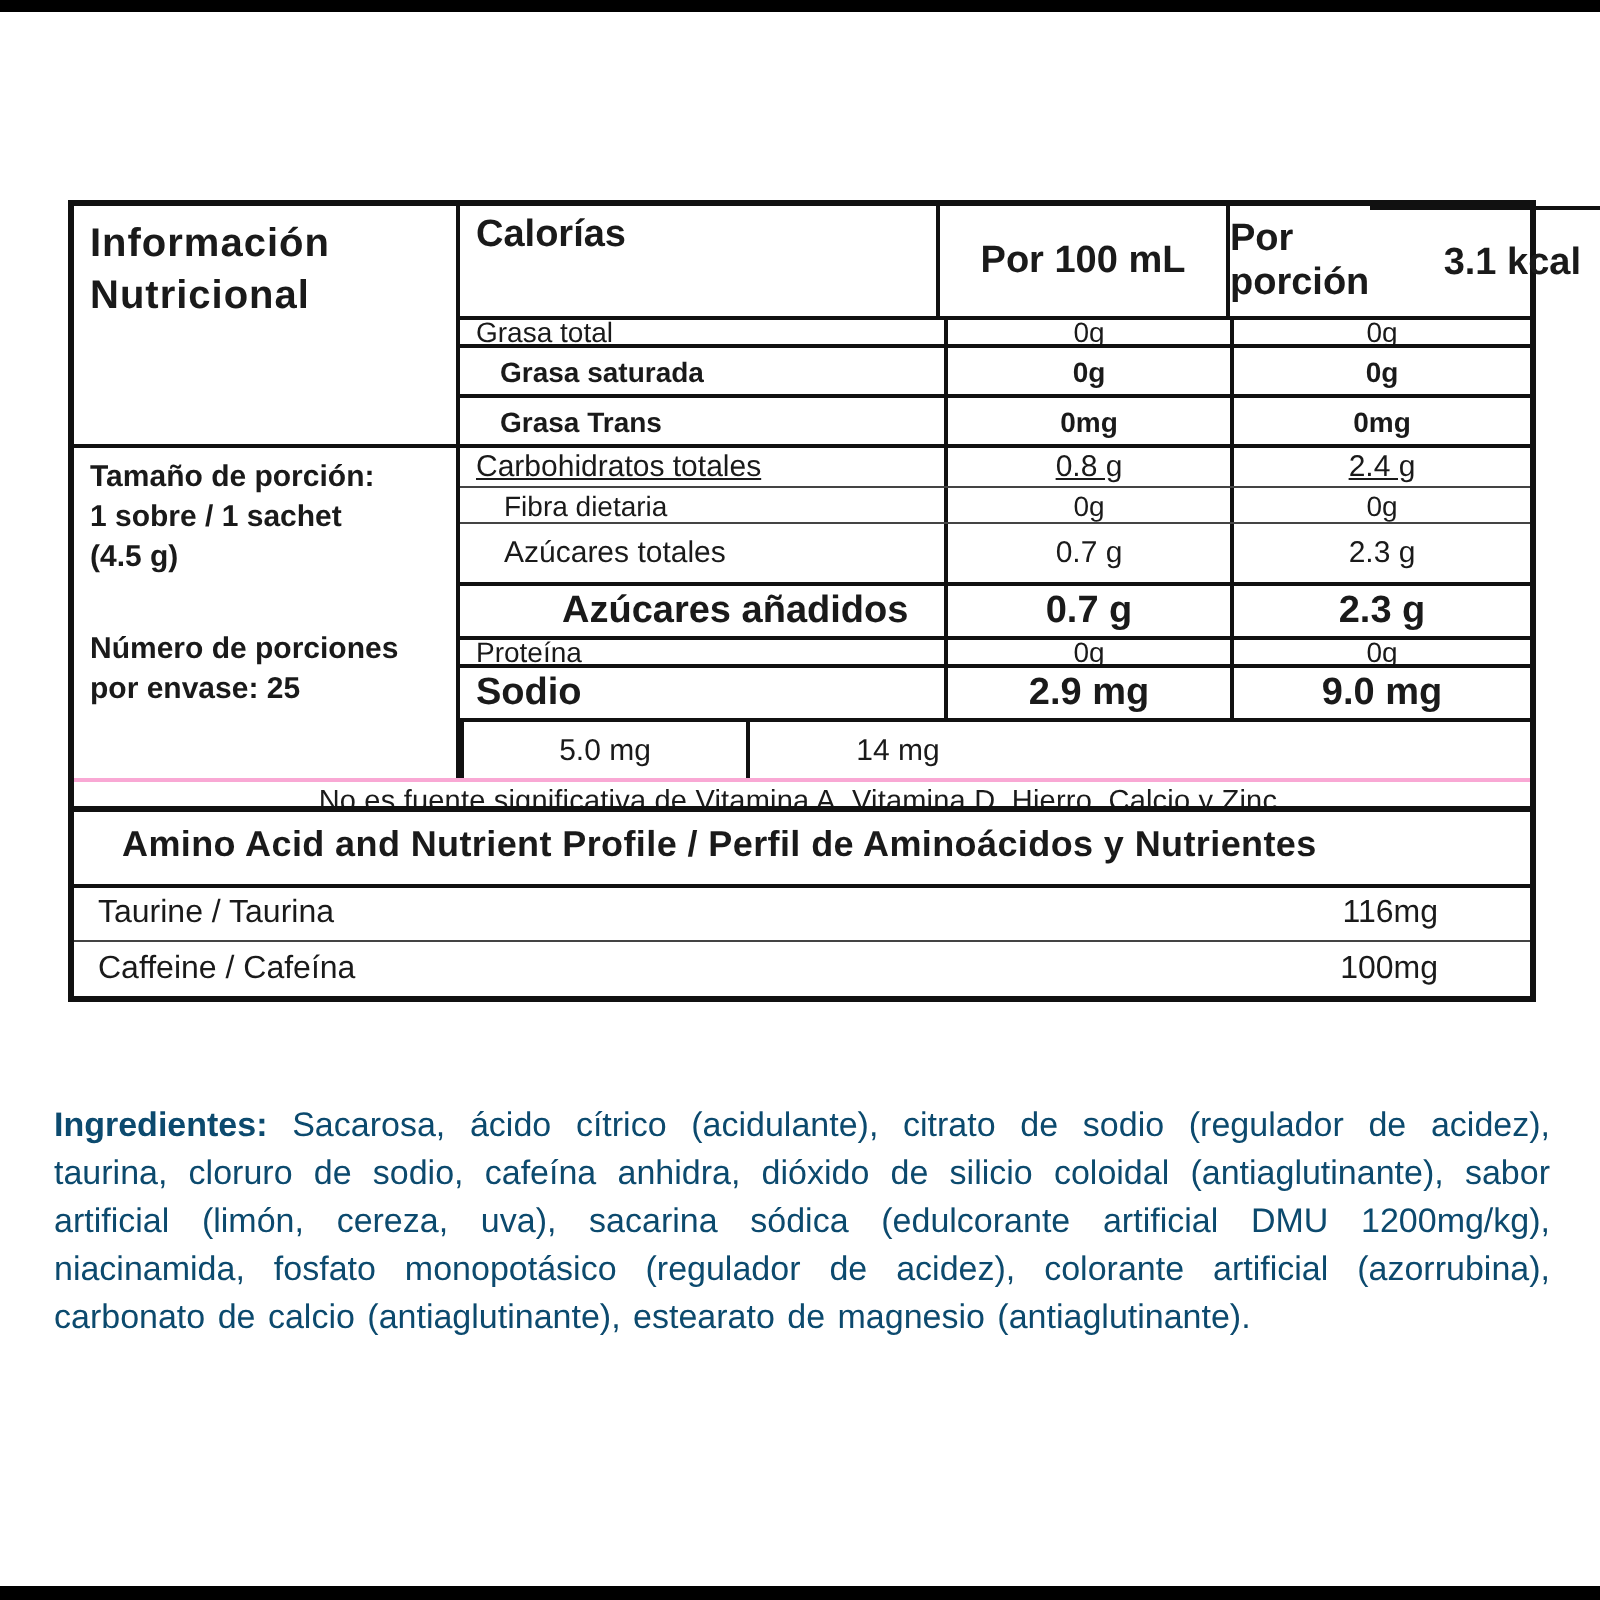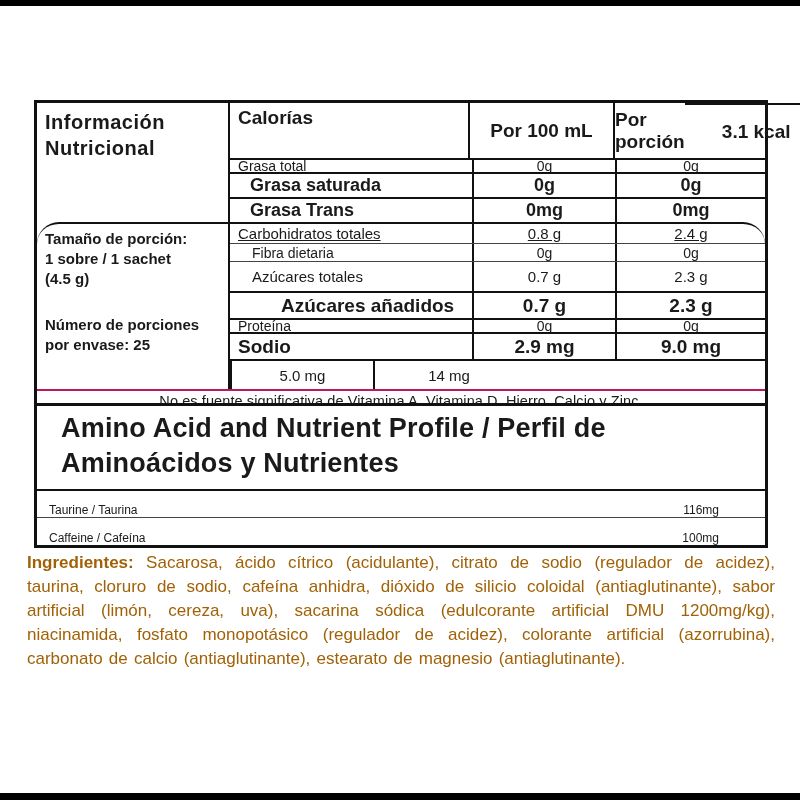--- a/index.html
+++ b/index.html
@@ -12,21 +12,21 @@
   }
   .edge-strip { position:absolute; left:0; width:800px; background:#000; }
   .edge-top { top:0; height:6px; }
   .edge-bottom { bottom:0; height:7px; }
 
   
   .nt {
     position:absolute; left:34px; top:100px; width:734px;
     border:3px solid #111; background:#fff;
   }
-  .band { display:flex;border-radius:22px; }
+  .band { display:flex; }
   .band-b { border-top:2px solid #111; }
   .left-cell {
     width:193px; border-right:2px solid #111; flex-shrink:0;
   }
   .lc-a { padding:6px 6px 0 8px; font-weight:bold; font-size:20px; line-height:1.3; letter-spacing:.5px; }
   .lc-b { padding:5px 6px 0 8px; font-weight:bold; font-size:15px; line-height:1.32; }
   .lc-b .block2 { margin-top:27px; }
   .right-col { flex:1; display:flex; flex-direction:column; }
 
   
@@ -42,54 +42,54 @@
   .row { display:flex; align-items:stretch; }
   .row .n { flex:1; display:flex; align-items:center; padding-left:8px; }
   .row .v { width:143px; border-left:2px solid #111; display:flex; align-items:center; justify-content:center; flex-shrink:0; }
   .row .v2 { width:150px; }
   .bt1 { border-top:1.5px solid #444;justify-content:flex-end; }
   .bt2 { border-top:2px solid #111; }
   .r-thin   { height:14px; font-size:14px; }
   .r-thin2  { height:18px; font-size:14px; }
   .r-plain  { height:19px; font-size:15px;text-decoration:underline; }
   .r-plain2 { height:30px; font-size:15px; }
-  .r-bold   { height:25px; font-size:18px; font-weight:bold; }
+  .r-bold   { height:25px; font-size:14px; font-weight:bold; }
   .r-bold2  { height:27px; font-size:19px; font-weight:bold; }
   .ind1 .n { padding-left:20px; }
   .ind2 .n { padding-left:22px; }
   .ind3 .n { padding-left:51px; }
 
   .footnote {
-    border-top:2px solid #be185d; height:21px;
+    border-top:2px solid #f9a8d4; height:21px;
     display:flex; align-items:center; justify-content:center;
     font-size:14.5px; letter-spacing:.1px;
   }
 
   
   .amino {
     position:absolute; left:34px; top:403px; width:734px;
     border:3px solid #111; background:#fff;
   }
   .amino-title {
     padding:5px 30px 8px 24px;
-    font-weight:bold; font-size:27px; line-height:1.3; letter-spacing:.2px;
+    font-weight:bold; font-size:18px; line-height:1.3; letter-spacing:.2px;
   }
   .amino-row {
-    height:28px; display:flex; align-items:flex-end;
-    padding:0 46px 0 12px; font-size:12px;
+    height:28px; display:flex; align-items:center;
+    padding:0 46px 0 12px; font-size:16px;
   }
   .amino-row .an { flex:1; }
   .amino-row.first { border-top:2px solid #111; }
   .amino-row.later { border-top:1.5px solid #444; }
 
   
   .ingredients {
     position:absolute; left:27px; top:551px; width:748px;
     font-size:17px; line-height:24px; text-align:justify;
-    word-spacing:1.5px; color:#a16207;
+    word-spacing:1.5px; color:#0c4a6e;
   }
   .ingredients .ing-label { font-weight:bold; }
 </style>
 </head>
 <body>
 
 <div class="edge-strip edge-top"></div>
 
 <div class="nt">
 

